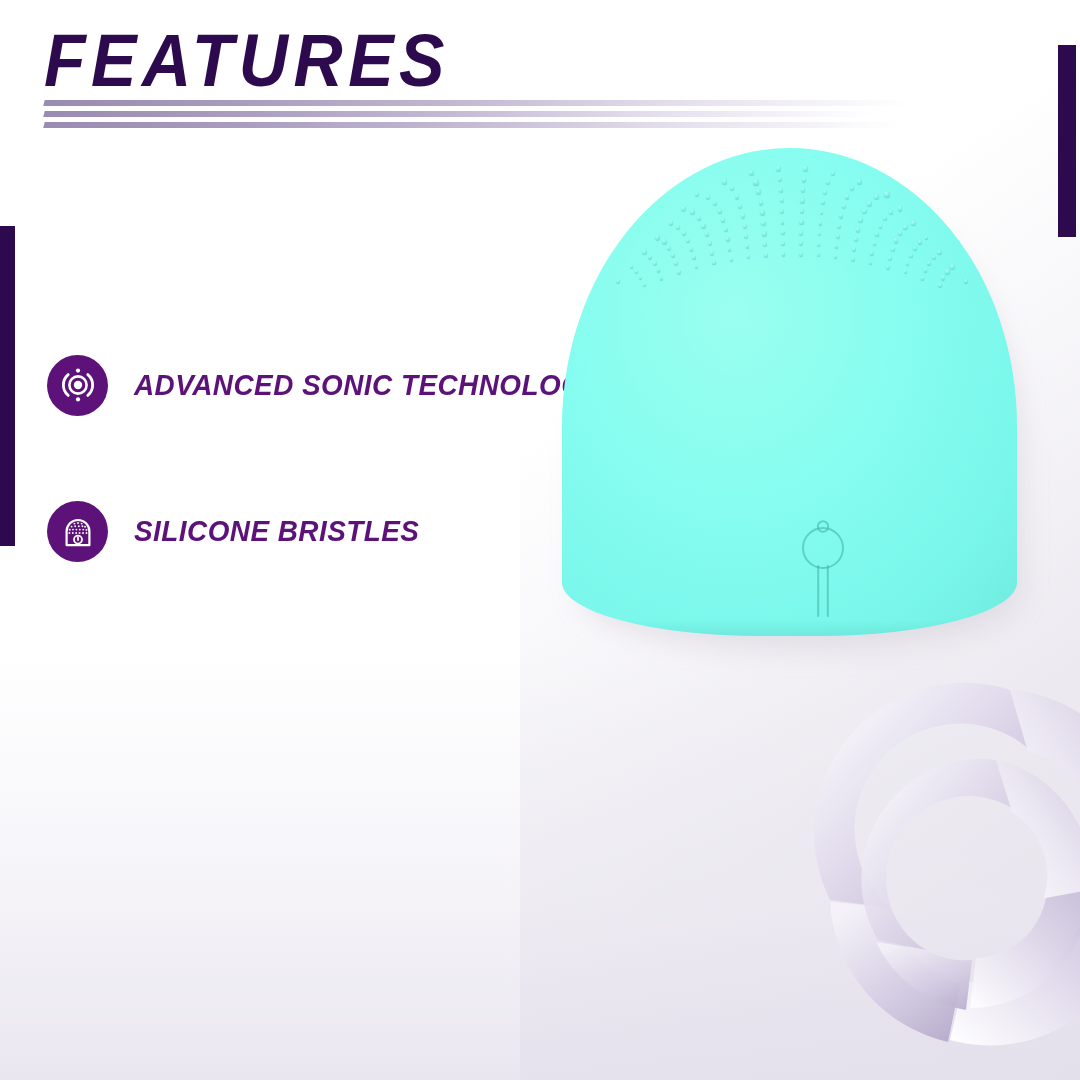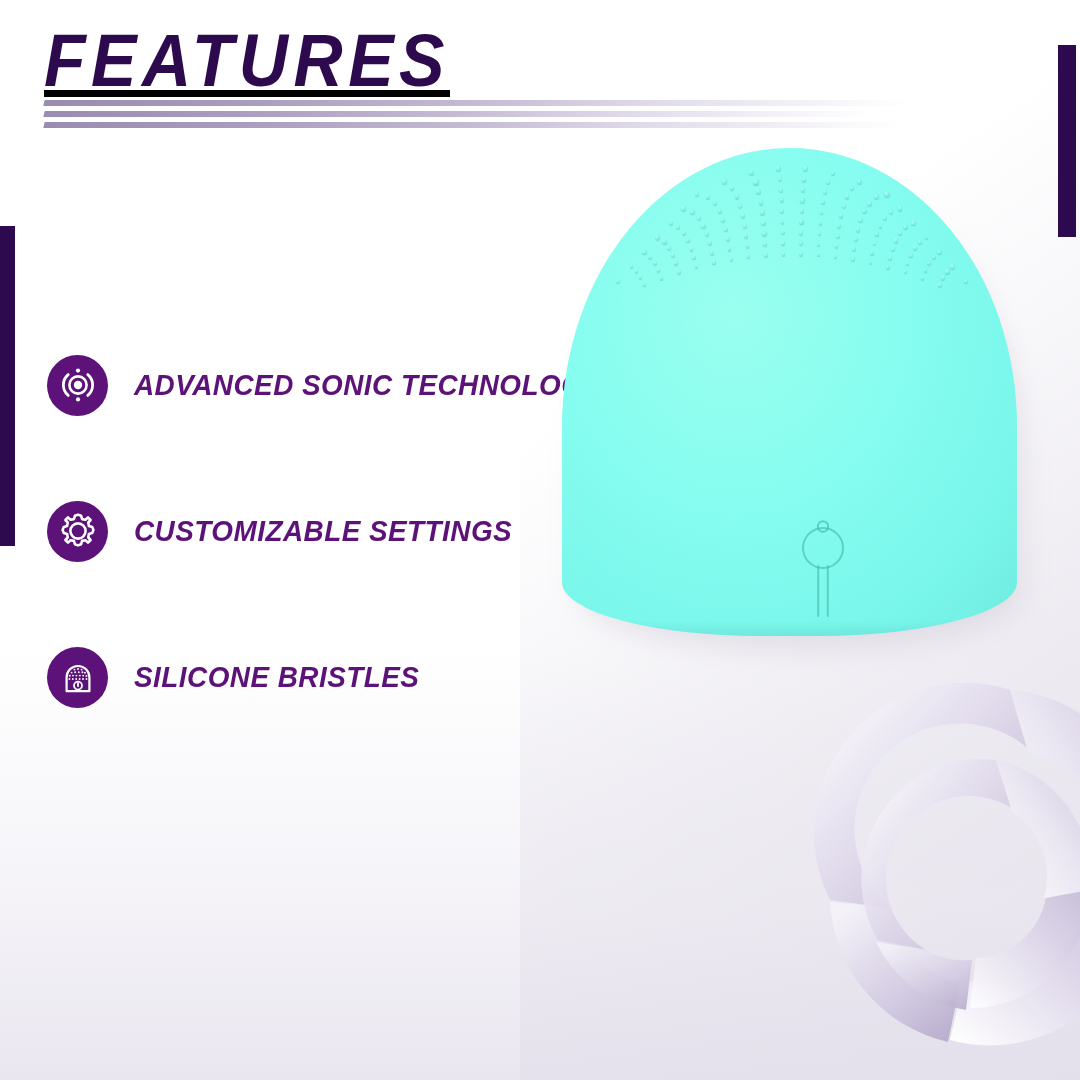--- a/index.html
+++ b/index.html
@@ -56,21 +56,20 @@
     height: 192px;
     background: #2d0a4e;
   }
 
   
   .title-block {
     position: absolute;
     left: 44px;
     top: 22px;
     width: 620px;
-    text-decoration: underline;
   }
   .title-text {
     font-family: "Liberation Sans", sans-serif;
     font-size: 74px;
     line-height: 78px;
     font-weight: 700;
     font-style: italic;
     letter-spacing: 6px;
     color: #2d0a4e;
     transform: scaleX(0.92);
@@ -232,31 +231,20 @@
           <circle cx="20" cy="20" r="8.6" fill="none" stroke="#ffffff" stroke-width="2.6"></circle>
           <path d="M10.2 9.6 A13.6 13.6 0 0 0 10.2 30.4" fill="none" stroke="#ffffff" stroke-width="2.8" stroke-linecap="round"></path>
           <path d="M29.8 9.6 A13.6 13.6 0 0 1 29.8 30.4" fill="none" stroke="#ffffff" stroke-width="2.8" stroke-linecap="round"></path>
           <circle cx="20" cy="5.6" r="2.1" fill="#ffffff"></circle>
           <circle cx="20" cy="34.4" r="2.1" fill="#ffffff"></circle>
         </svg>
       </div>
       <div class="feature-label">ADVANCED SONIC TECHNOLOGY</div>
     </div>
 
-    <div class="feature-row">
-      <div class="feature-badge">
-        <svg width="40" height="40" viewBox="0 0 40 40" aria-hidden="true">
-          <g fill="none" stroke="#ffffff" stroke-width="2.6" stroke-linejoin="round">
-            <path d="M20 3.6 l3.1 1.2 1.0 3.3 3.4 0.6 2.5-2.3 2.6 2.6 -2.3 2.5 0.6 3.4 3.3 1.0 1.2 3.1 -1.2 3.1 -3.3 1.0 -0.6 3.4 2.3 2.5 -2.6 2.6 -2.5-2.3 -3.4 0.6 -1.0 3.3 -3.1 1.2 -3.1-1.2 -1.0-3.3 -3.4-0.6 -2.5 2.3 -2.6-2.6 2.3-2.5 -0.6-3.4 -3.3-1.0 -1.2-3.1 1.2-3.1 3.3-1.0 0.6-3.4 -2.3-2.5 2.6-2.6 2.5 2.3 3.4-0.6 1.0-3.3 z"></path>
-          </g>
-          <circle cx="20" cy="20" r="7.6" fill="none" stroke="#ffffff" stroke-width="2.6"></circle>
-        </svg>
-      </div>
-      <div class="feature-label">CUSTOMIZABLE SETTINGS</div>
-    </div>
 
     <div class="feature-row">
       <div class="feature-badge">
         <svg width="40" height="40" viewBox="0 0 40 40" aria-hidden="true">
           <path d="M8.6 34.2 L8.6 20.4 A11.4 11.4 0 0 1 31.4 20.4 L31.4 34.2 Z" fill="none" stroke="#ffffff" stroke-width="2.2" stroke-linejoin="round"></path>
           <g fill="#ffffff">
             <circle cx="16.4" cy="12.6" r="0.95"></circle>
               <circle cx="20" cy="12.0" r="0.95"></circle>
               <circle cx="23.6" cy="12.6" r="0.95"></circle>
             <circle cx="13.6" cy="15.6" r="0.95"></circle>

